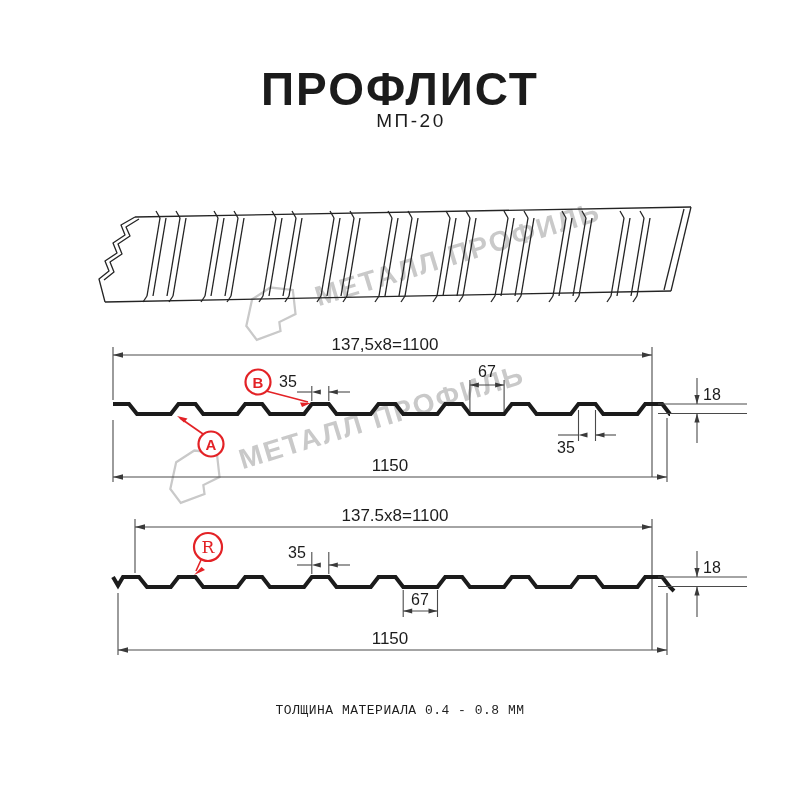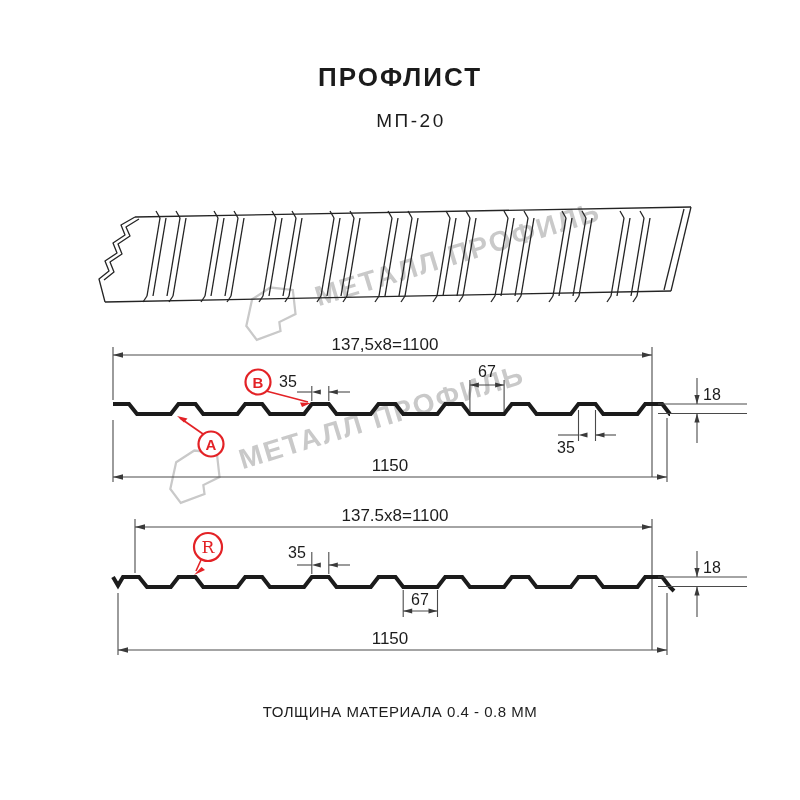--- a/index.html
+++ b/index.html
@@ -1,26 +1,26 @@
 <!DOCTYPE html>
 <html><head>
 <meta charset="utf-8">
 <style>
   html,body{margin:0;padding:0;background:#ffffff;}
   #stage{position:relative;width:800px;height:800px;background:#ffffff;overflow:hidden;
          font-family:"Liberation Sans",sans-serif;color:#1c1c1c;}
   .abs{position:absolute;}
   
-  #title{top:62px;left:0;width:800px;text-align:center;font-size:26px;font-weight:bold;
+  #title{top:62px;left:0;width:800px;text-align:center;font-size:46px;font-weight:bold;
          letter-spacing:2px;color:#1b1b1b;}
   #subtitle{top:110px;left:0;width:800px;text-align:center;font-size:19px;
             letter-spacing:2.5px;color:#1b1b1b;margin-left:11px;}
   
-  #footer{top:703px;left:0;width:800px;text-align:center;font-size:15px;
-          letter-spacing:0.5px;color:#1e1e1e;}
+  #footer{top:703px;left:0;width:800px;text-align:center;font-size:13px;
+          letter-spacing:0.5px;color:#1e1e1e;font-family:Liberation Mono, monospace;}
   
   .watermark{display:flex;align-items:center;gap:12px;color:#c9c9c9;font-weight:bold;
              font-size:28px;letter-spacing:2px;white-space:nowrap;
              transform:rotate(-17deg);transform-origin:left bottom;z-index:1;}
   #wm1{left:244px;top:292px;}
   #wm2{left:168px;top:455px;}
   .wm-logo{flex:0 0 auto;}
   
   svg.draw{position:absolute;z-index:2;overflow:visible;}
   svg text{font-family:"Liberation Sans",sans-serif;fill:#1c1c1c;}

